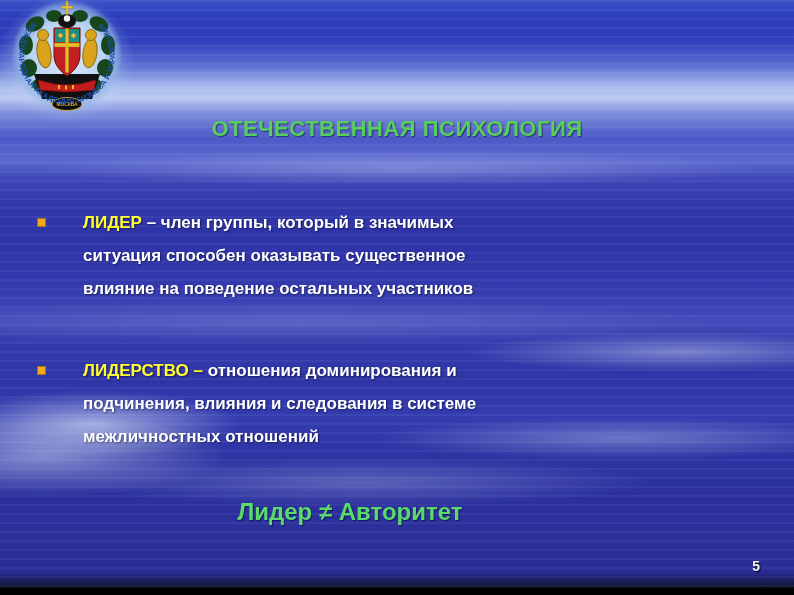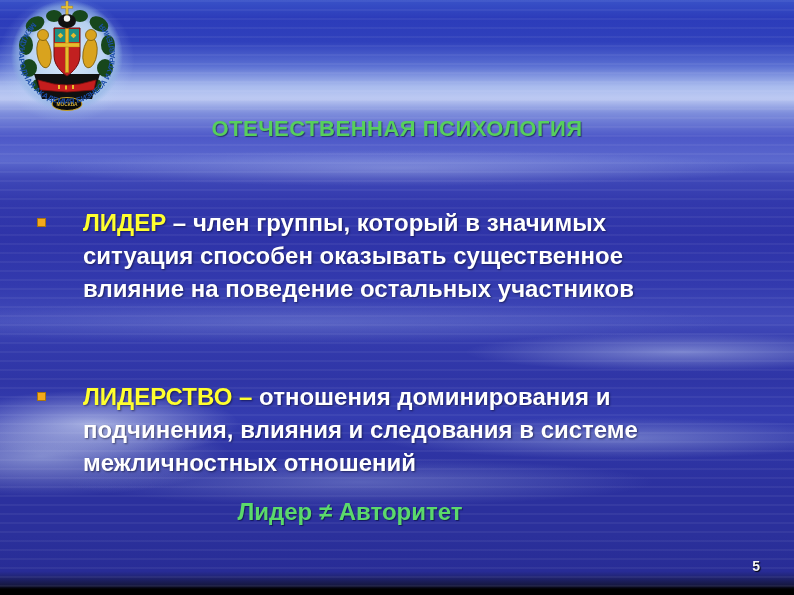--- a/index.html
+++ b/index.html
@@ -36,28 +36,28 @@
   }
   .subtitle{
     position:absolute;top:116px;left:0;width:794px;
     text-align:center;
     font-size:22px;font-weight:bold;letter-spacing:.5px;
     color:#57cf5c;
     text-shadow:1px 1px 1px rgba(0,10,40,.55);
   }
   .bullets{position:absolute;top:206px;left:36px;right:20px;margin:0;padding:0;list-style:none;}
   .bullet-item{position:relative;padding-left:47px;margin:0;}
-  .bullet-item + .bullet-item{margin-top:75px;}
+  .bullet-item + .bullet-item{margin-top:49px;}
   .bullet-marker{
     position:absolute;left:1px;top:12px;width:9px;height:9px;
     background:#f4a91c;box-shadow:0 0 0 1px #a87410 inset;
   }
   .bullet-par{
     margin:0;white-space:pre-line;
-    font-size:24px;line-height:33px;font-weight:bold;
+    font-size:17px;line-height:33px;font-weight:bold;
     color:#ffffff;
     text-shadow:1px 1px 2px rgba(0,0,20,.5);
   }
   .hl{color:#ffff2f;}
   .footer-note{
     position:absolute;top:498px;left:0;width:700px;
     text-align:center;
     font-size:24px;font-weight:bold;
     color:#5bd96b;
     text-shadow:1px 1px 1px rgba(0,10,40,.55);

